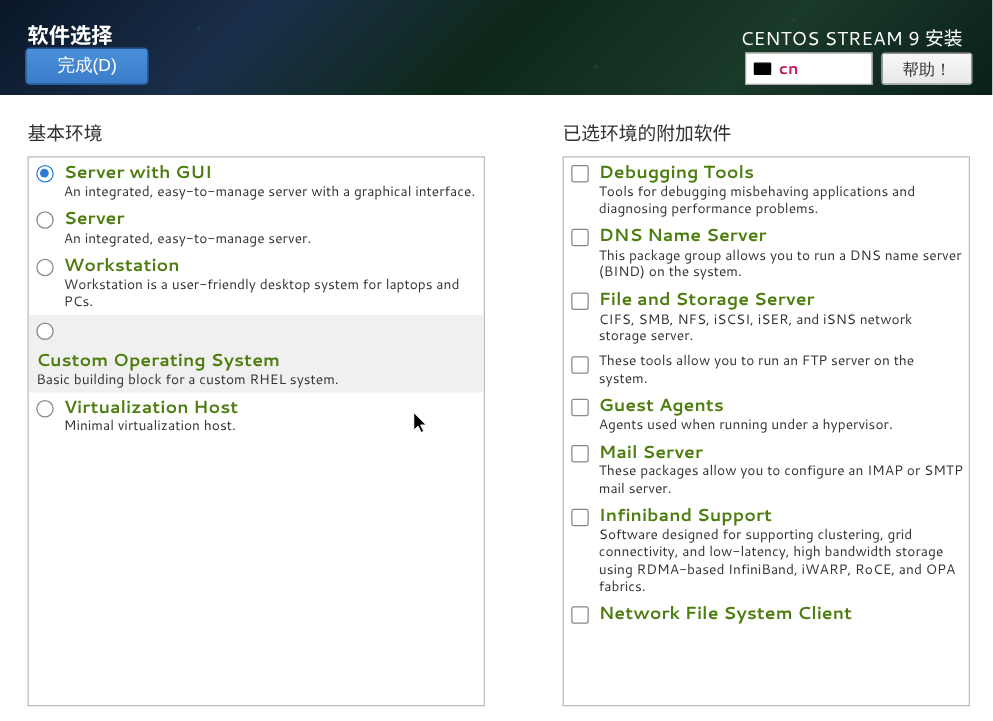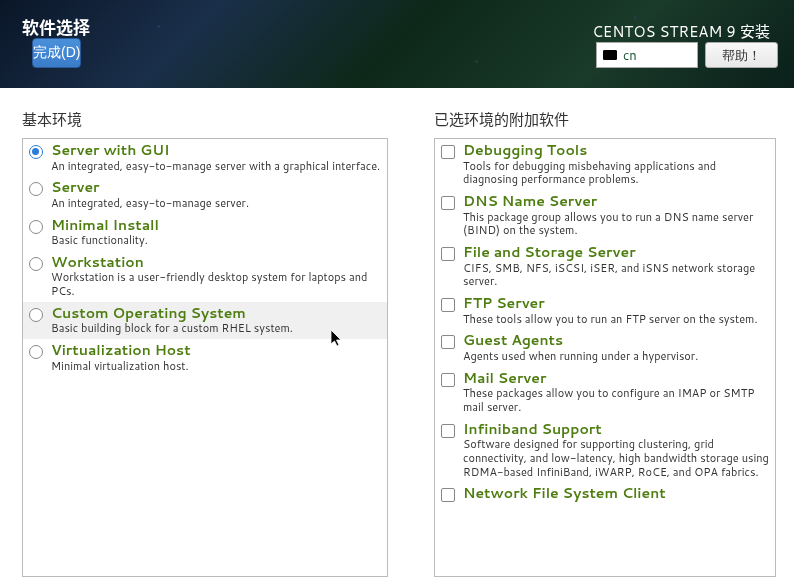--- a/index.html
+++ b/index.html
@@ -5,46 +5,46 @@
     * { margin: 0; padding: 0; box-sizing: border-box; }
     body {
       font-family: "Cantarell", "Noto Sans CJK SC", sans-serif;
       font-size: 14px;
       width: 794px;
       height: 577px;
       overflow: hidden;
       background: #fff;
     }
     .header {
-      height: 88px;
+      height: 76px;
       background: linear-gradient(135deg, #0a1628 0%, #1a2f4a 25%, #0d2818 50%, #1a3a2a 75%, #0a1f1a 100%);
       background-image:
         radial-gradient(circle at 20% 30%, rgba(40,80,120,0.4) 1px, transparent 2px),
         radial-gradient(circle at 60% 70%, rgba(60,100,80,0.3) 1px, transparent 2px),
         radial-gradient(circle at 80% 20%, rgba(80,60,120,0.3) 1px, transparent 2px),
         linear-gradient(135deg, #0a1628 0%, #1a2f4a 25%, #0d2818 50%, #1a3a2a 75%, #0a1f1a 100%);
       position: relative;
       color: #fff;
     }
     .header-title {
       position: absolute;
       top: 14px;
       left: 22px;
       font-size: 17px;
       font-weight: bold;
     }
     .done-btn {
       position: absolute;
       top: 38px;
-      left: 32px;
+      left: 20px;
       background: linear-gradient(to bottom, #4a90d9, #3a7cc9);
       border: 1px solid #2a5a9a;
       border-radius: 4px;
       color: #fff;
-      padding: 5px 0;
+      padding: 5px 25px;
       font-size: 14px;
       cursor: pointer;
     }
     .installer-label {
       position: absolute;
       top: 20px;
       right: 24px;
       font-size: 15px;
     }
     .lang-box {
@@ -61,38 +61,38 @@
       height: 26px;
     }
     .kbd-icon {
       width: 14px;
       height: 10px;
       border: 1px solid #000;
       border-radius: 1px;
       background: #000;
       display: inline-block;
     }
-    .lang-text { color: #14532d; font-weight: normal; font-size: 13px; }
+    .lang-text { color: #be185d; font-weight: bold; font-size: 13px; }
     .help-btn {
       position: absolute;
       top: 42px;
       right: 16px;
       background: linear-gradient(to bottom, #f8f8f8, #e8e8e8);
       border: 1px solid #aaa;
       border-radius: 3px;
       color: #333;
       padding: 4px 16px;
       font-size: 13px;
       cursor: pointer;
       height: 26px;
     }
     .content {
       display: flex;
       padding: 20px 18px 0 22px;
-      gap: 12px;
+      gap: 28px;
       height: calc(577px - 88px);
     }
     .column { flex: 1; display: flex; flex-direction: column; min-width: 0; }
     .col-left { flex: 0 0 366px; }
     .col-right { flex: 1; padding-left: 34px; }
     .section-title {
       font-size: 15px;
       color: #333;
       margin-bottom: 8px;
     }
@@ -101,21 +101,21 @@
       flex: 1;
       overflow-y: auto;
       background: #fff;
     }
     .option {
       display: flex;
       align-items: flex-start;
       padding: 3px 4px 3px 6px;
       gap: 8px;
     }
-    .option.hovered { background: #f0f0f0; }
+    .option.hovered { background: #f0f0f0; flex-direction: column; }
     .radio, .check {
       flex: 0 0 14px;
       width: 14px;
       height: 14px;
       margin-top: 3px;
       border: 1.5px solid #888;
       background: #fff;
     }
     .radio { border-radius: 50%; position: relative; }
     .radio.selected { border-color: #2d7cd6; }
@@ -166,27 +166,20 @@
         <div class="option">
           <div class="radio"></div>
           <div class="opt-text">
             <div class="opt-title">Server</div>
             <div class="opt-desc">An integrated, easy-to-manage server.</div>
           </div>
         </div>
         <div class="option">
           <div class="radio"></div>
           <div class="opt-text">
-            <div class="opt-title">Minimal Install</div>
-            <div class="opt-desc">Basic functionality.</div>
-          </div>
-        </div>
-        <div class="option">
-          <div class="radio"></div>
-          <div class="opt-text">
             <div class="opt-title">Workstation</div>
             <div class="opt-desc">Workstation is a user-friendly desktop system for laptops and PCs.</div>
           </div>
         </div>
         <div class="option hovered">
           <div class="radio"></div>
           <div class="opt-text">
             <div class="opt-title">Custom Operating System</div>
             <div class="opt-desc">Basic building block for a custom RHEL system.</div>
           </div>
@@ -220,21 +213,20 @@
         <div class="option">
           <div class="check"></div>
           <div class="opt-text">
             <div class="opt-title">File and Storage Server</div>
             <div class="opt-desc">CIFS, SMB, NFS, iSCSI, iSER, and iSNS network storage server.</div>
           </div>
         </div>
         <div class="option">
           <div class="check"></div>
           <div class="opt-text">
-            <div class="opt-title">FTP Server</div>
             <div class="opt-desc">These tools allow you to run an FTP server on the system.</div>
           </div>
         </div>
         <div class="option">
           <div class="check"></div>
           <div class="opt-text">
             <div class="opt-title">Guest Agents</div>
             <div class="opt-desc">Agents used when running under a hypervisor.</div>
           </div>
         </div>

